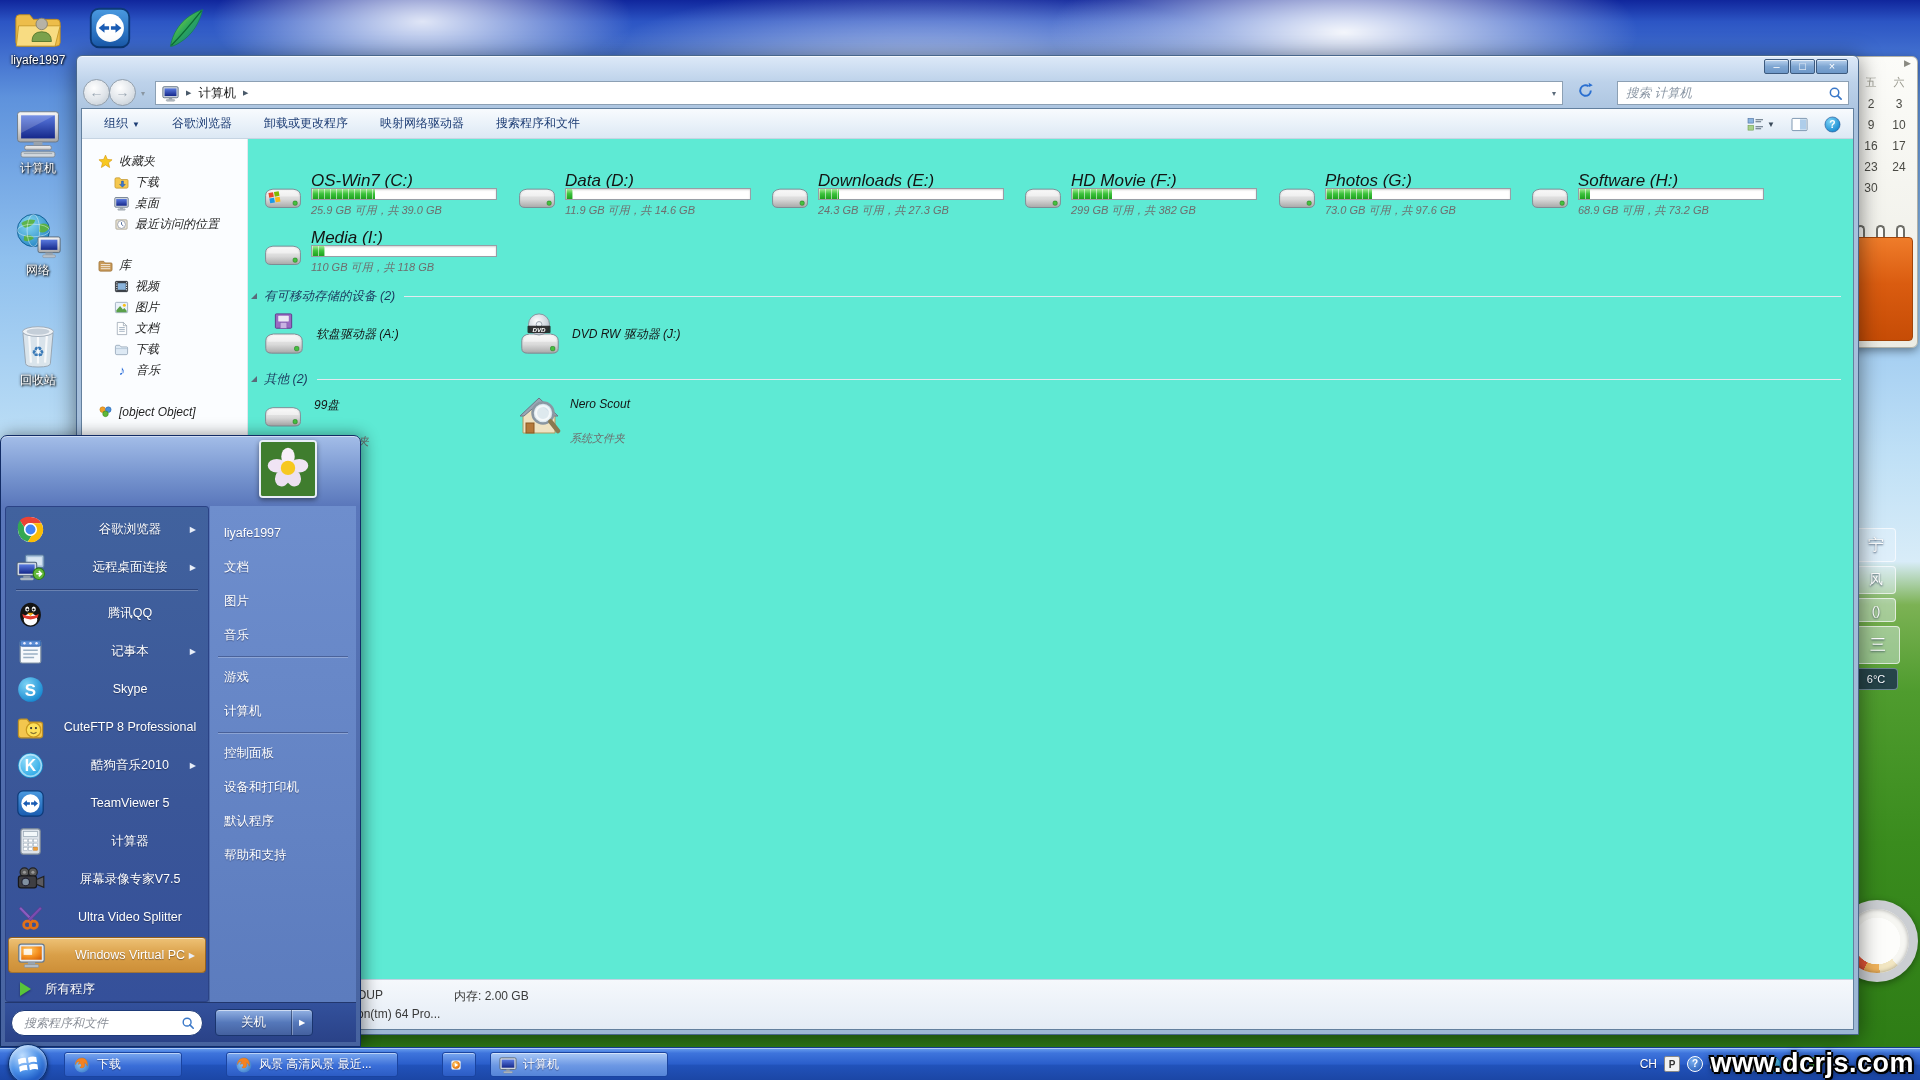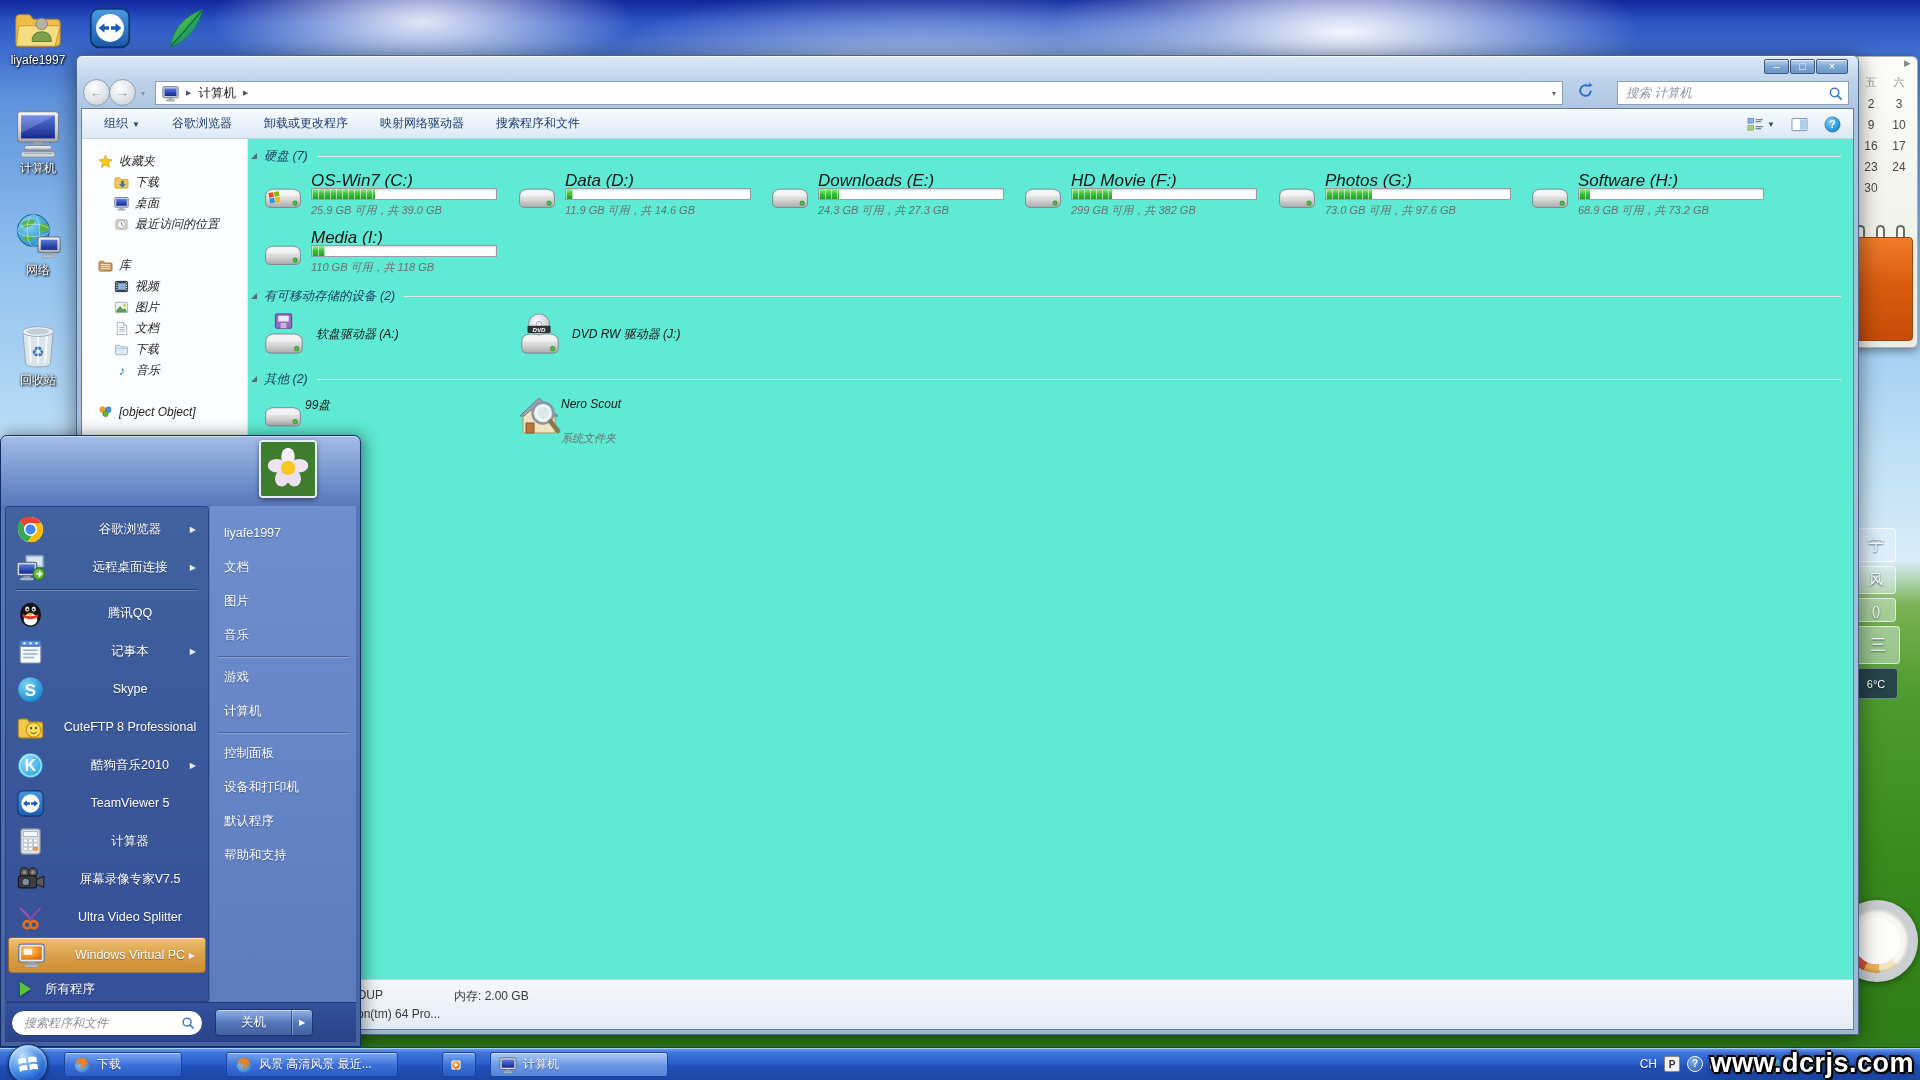--- a/index.html
+++ b/index.html
@@ -87,21 +87,21 @@
   .drv-ic{position:absolute;left:0;top:9px;width:44px;height:33px;}
   .drv-nm{position:absolute;left:50px;top:0;font-size:17px;color:#141414;white-space:nowrap;}
   .drv-bar{position:absolute;left:50px;top:17px;width:186px;height:12px;background:#fff;border:1px solid #989ea6;box-shadow:inset 0 1px 2px rgba(0,0,0,.18);}
   .drv-fill{height:100%;background:
       repeating-linear-gradient(90deg, rgba(255,255,255,.55) 0 1px, rgba(255,255,255,0) 1px 6px),
       linear-gradient(180deg,#a2ea92,#3cc23c 48%,#1da21d);}
   .drv-inf{position:absolute;left:50px;top:32px;font-size:11px;color:#6e6e6e;white-space:nowrap;}
   .dev{position:absolute;height:46px;display:flex;align-items:center;gap:9px;cursor:pointer;}
   .dev svg{width:46px;height:44px;}
   .dev-nm{font-size:12px;color:#141414;white-space:nowrap;}
-  .oth{position:absolute;height:46px;display:flex;align-items:flex-start;cursor:pointer;}
+  .oth{position:absolute;height:46px;display:flex;align-items:flex-start;gap:9px;cursor:pointer;}
   .oth svg{width:44px;height:44px;}
   .oth-nm{font-size:12px;color:#141414;margin-top:4px;white-space:nowrap;}
   .oth-tp{font-size:11px;color:#6e6e6e;margin-top:20px;white-space:nowrap;}
   .details{position:absolute;left:0;right:0;bottom:0;height:50px;background:linear-gradient(#f5f8fc,#e4ecf5);border-top:1px solid #c4d2e2;}
   .dt{position:absolute;font-size:12px;color:#3a3a3a;white-space:nowrap;}
 
   
   #startmenu{position:absolute;left:0;top:435px;width:361px;height:612px;z-index:20;
     border:1px solid #122c66;border-radius:7px 7px 0 0;
     background:linear-gradient(180deg,#a3bde8,#7492cd 42px,#5a77bb 70px,#47639f 100%);
@@ -552,21 +552,21 @@
         <span></span>
       </div>
   <div class="cal-page">
     <span class="cal-month">月</span>
   </div>
 </div>
 <div class="wx" style="left:1856px;top:528px;width:40px;height:34px">宁</div>
 <div class="wx" style="left:1856px;top:566px;width:40px;height:28px;font-size:14px">风</div>
 <div class="wx" style="left:1856px;top:598px;width:40px;height:24px;font-size:13px">()</div>
 <div class="wx" style="left:1856px;top:626px;width:44px;height:38px">三</div>
-<div class="wx wx-dark" style="left:1854px;top:668px;width:44px;height:31px">6°C</div>
+<div class="wx wx-dark" style="left:1854px;top:668px;width:44px;height:22px">6°C</div>
 <div id="gauge"></div>
 
 <div id="win">
   <div class="titlebar">
     <div class="winbtns">
       <div class="wb">–</div>
       <div class="wb">□</div>
       <div class="wb wb-close">×</div>
     </div>
   </div>
@@ -685,25 +685,20 @@
         <div class="sb-gap"></div>
         <div class="sb-row lvl1">
               <svg width="15" height="15" viewBox="0 0 16 16">
                 <use href="#s-home"></use>
               </svg>
               <span>[object Object]</span>
             </div>
       </div>
       <div class="vdiv"></div>
       <div class="main">
-        <div class="grp" style="top:8px">
-              <span class="grp-arrow"></span>
-              <span class="grp-t">硬盘 (7)</span>
-              <span class="grp-line"></span>
-            </div>
 
         <div class="drive" style="left:13px;top:32px">
           <svg class="drv-ic" viewBox="0 0 48 36">
                 <use href="#sym-hddwin"></use>
               </svg>
           <div class="drv-nm">OS-Win7 (C:)</div>
           <div class="drv-bar">
                 <div class="drv-fill" style="width: 34%;"></div>
               </div>
           <div class="drv-inf">25.9 GB 可用，共 39.0 GB</div>

